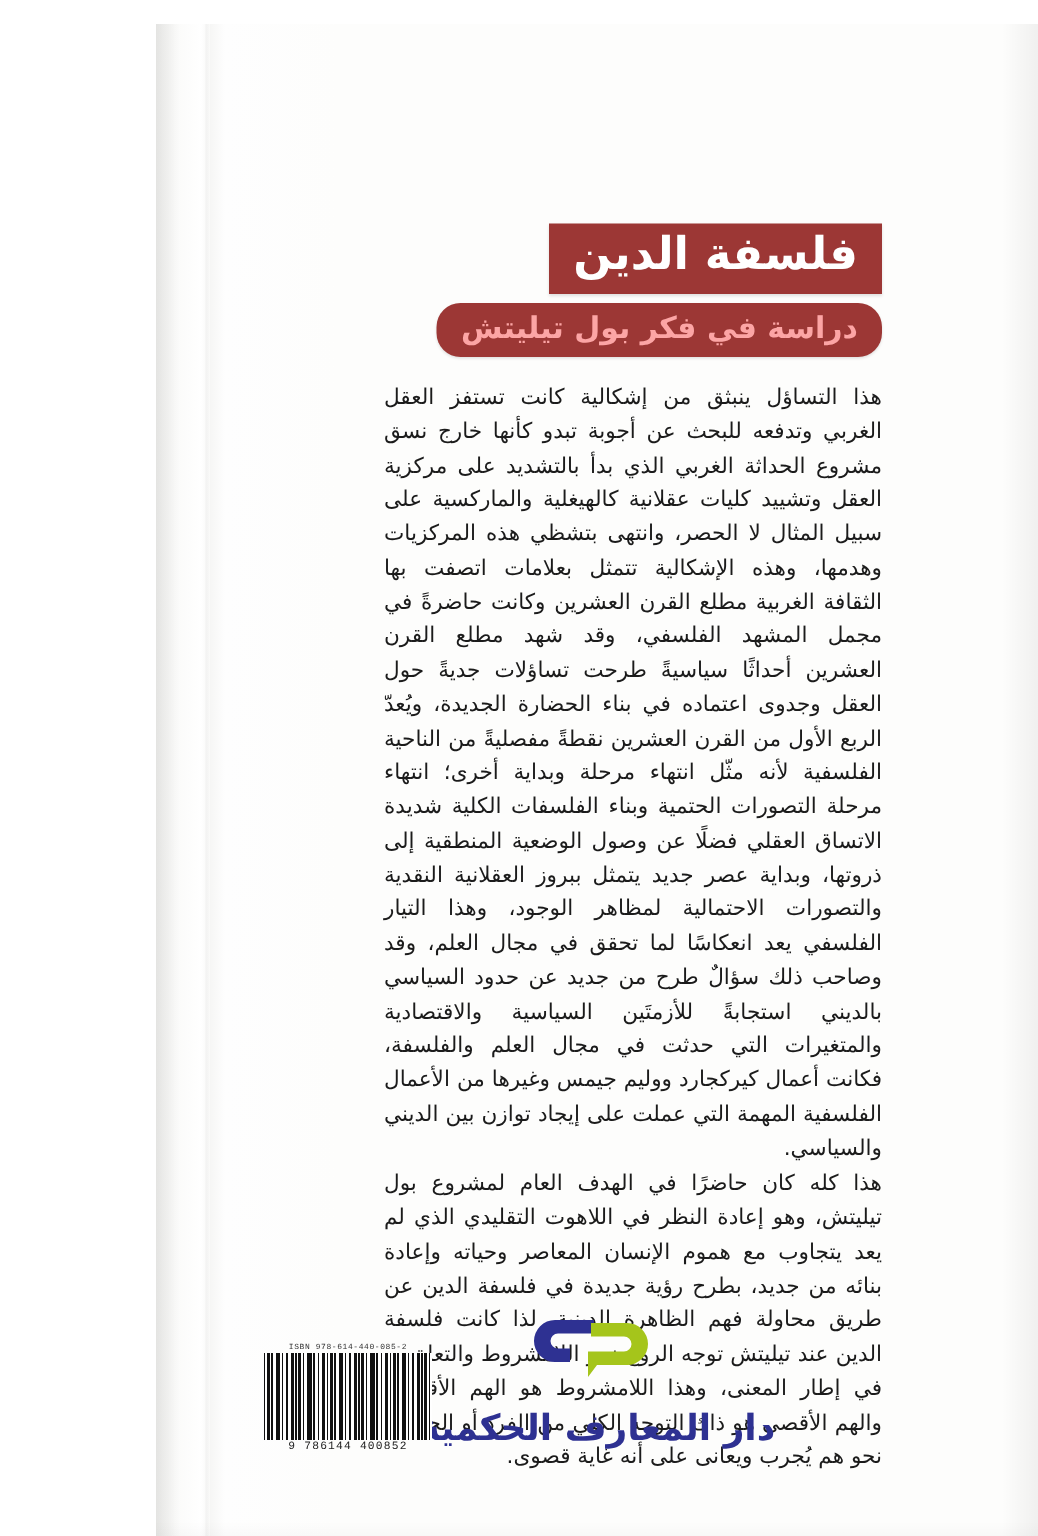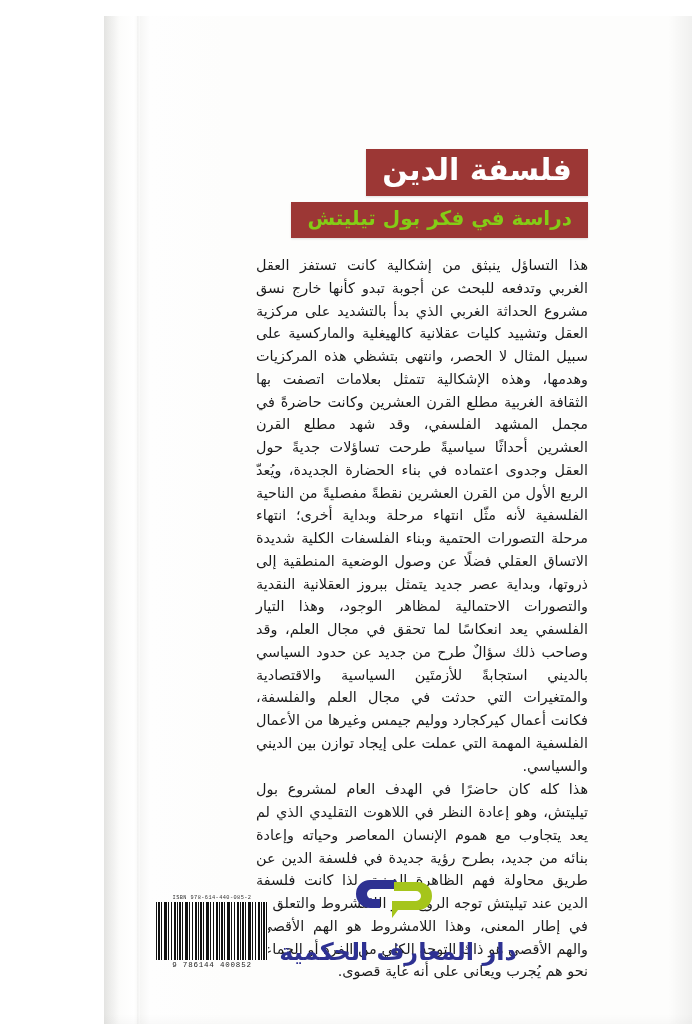--- a/index.html
+++ b/index.html
@@ -79,27 +79,28 @@
     line-height: 1.12;
     letter-spacing: 0.5px;
     white-space: nowrap;
     box-shadow: 0 1px 2px rgba(0,0,0,0.12);
   }
   .subtitle-block {
     position: absolute;
     right: 104px;
     top: 186px;
     background: #9c3735;
-    color: #84cc16;
+    color: #fca5a5;
     padding: 5px 16px 8px 16px;
     font-size: 20px;
     font-weight: bold;
     line-height: 1.15;
     white-space: nowrap;
     box-shadow: 0 1px 2px rgba(0,0,0,0.12);
+    border-radius: 16px;
   }
 
   
   .blurb {
     position: absolute;
     right: 104px;
     left: 152px;
     top: 238px;
     text-align: justify;
     text-align-last: right;
@@ -144,21 +145,21 @@
     font-weight: bold;
     letter-spacing: 2.2px;
     direction: ltr;
     font-family: "Liberation Sans", sans-serif;
     margin-top: 1px;
   }
 
   
   .barcode-area {
     position: absolute;
-    left: 52px;
+    left: 72px;
     top: 879px;
     width: 112px;
     direction: ltr;
   }
   .isbn-text {
     font-family: "Liberation Mono", "DejaVu Sans Mono", monospace;
     font-size: 5.2px;
     letter-spacing: 0.4px;
     color: #303030;
     text-align: center;

